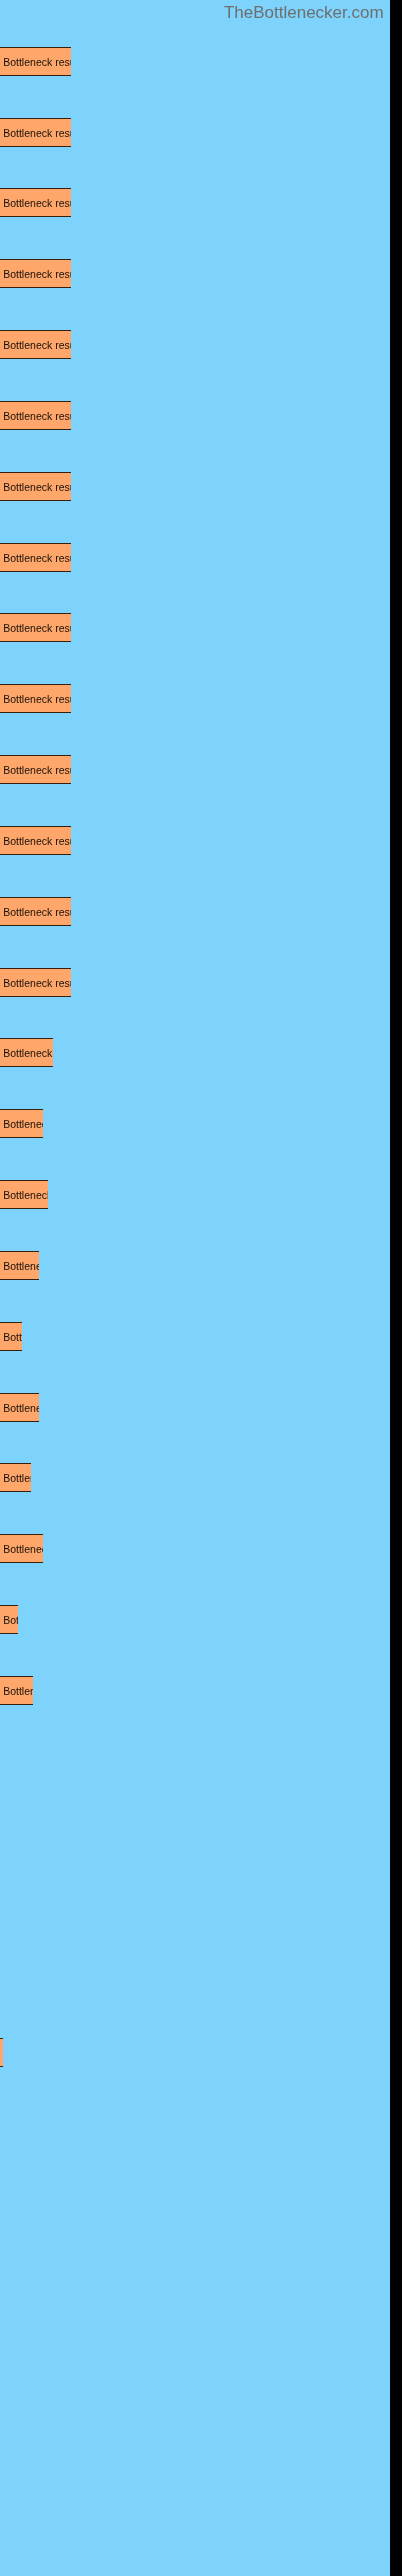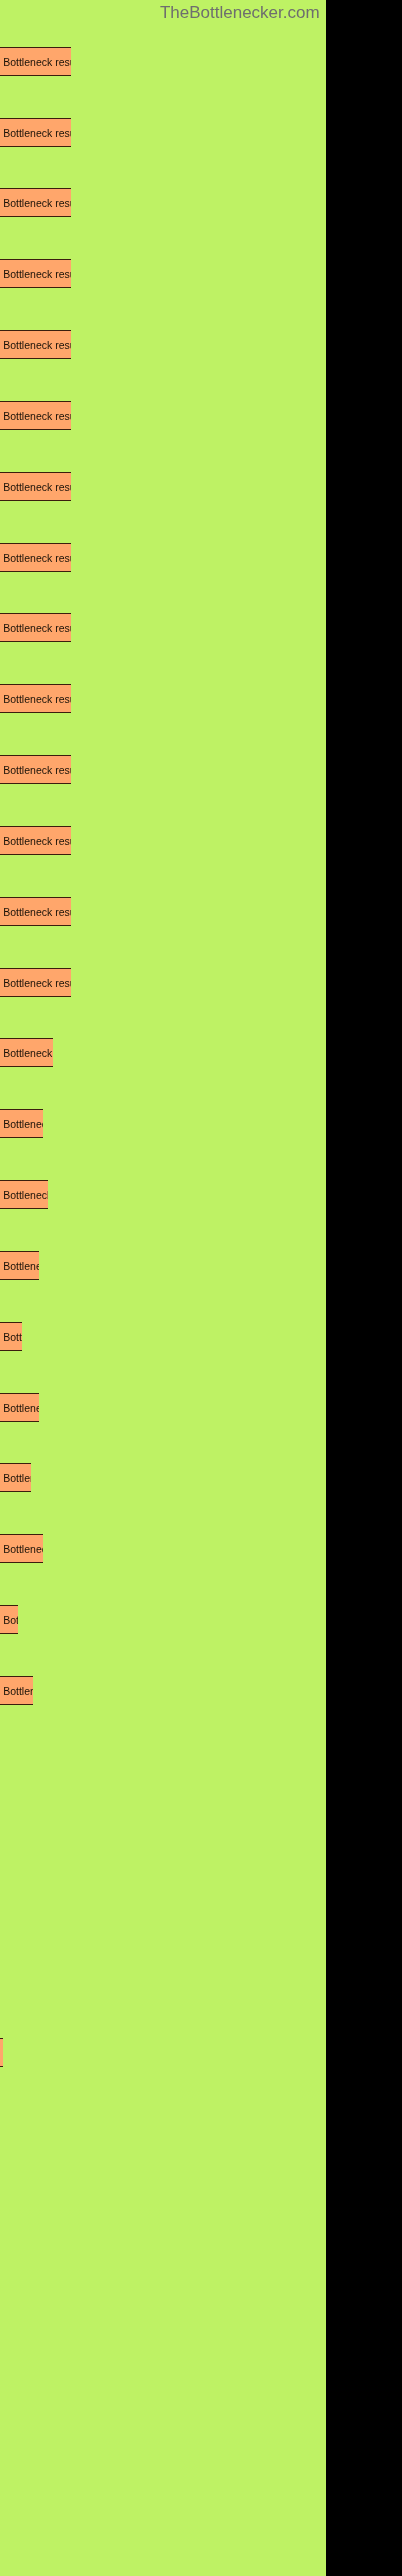--- a/index.html
+++ b/index.html
@@ -10,23 +10,23 @@
   body {
     width: 403px;
     height: 2576px;
     position: relative;
     font-family: "Liberation Sans", sans-serif;
     overflow: hidden;
   }
   #chart-root {
     position: absolute;
     left: 0; top: 0;
-    width: 326px;
+    width: 390px;
     height: 2576px;
-    background: #bef264;
+    background: #7dd3fc;
   }
   .site-title {
     position: absolute;
     right: 6.4px;
     top: 1.6px;
     font-family: "Liberation Sans", sans-serif;
     font-size: 17px;
     color: #6e6e6e;
     letter-spacing: 0px;
     white-space: nowrap;

